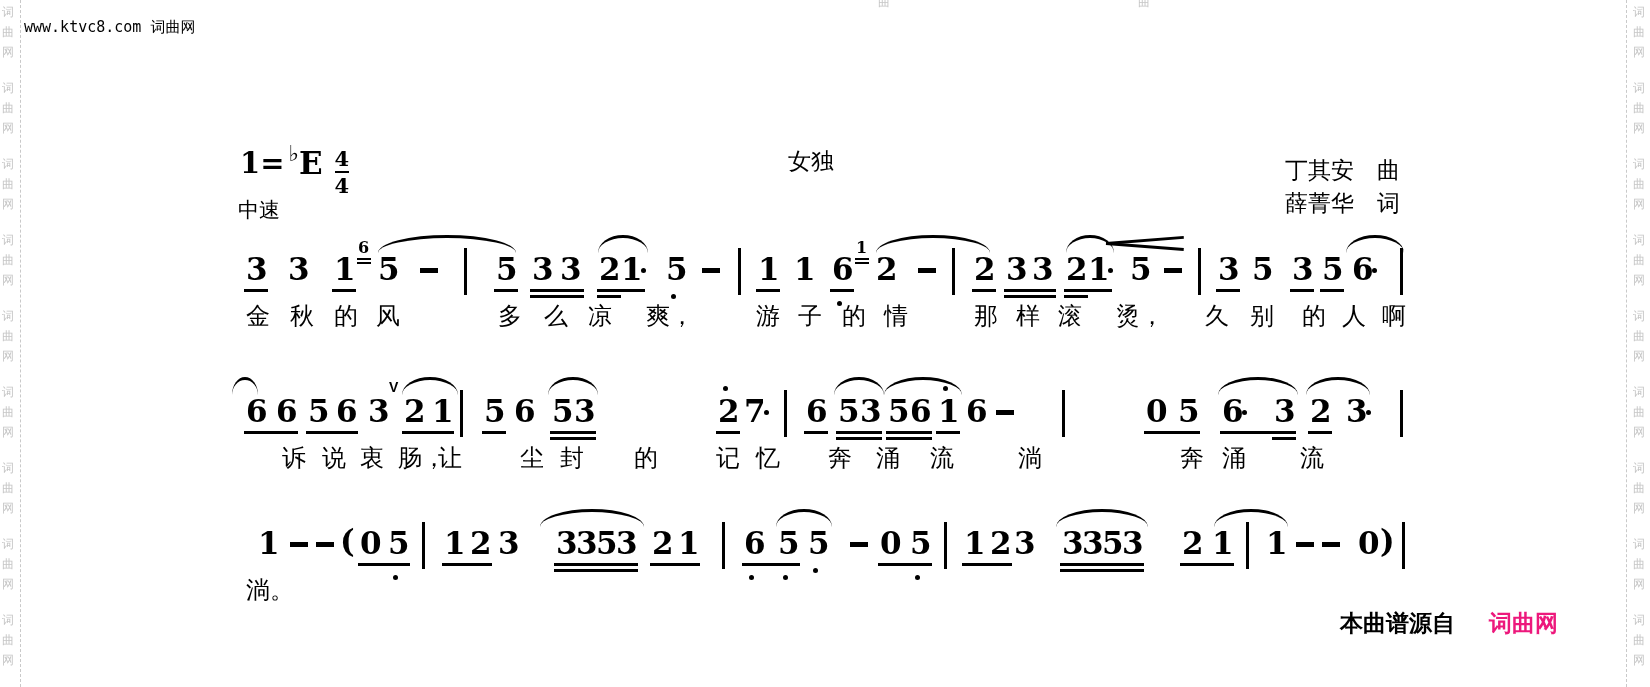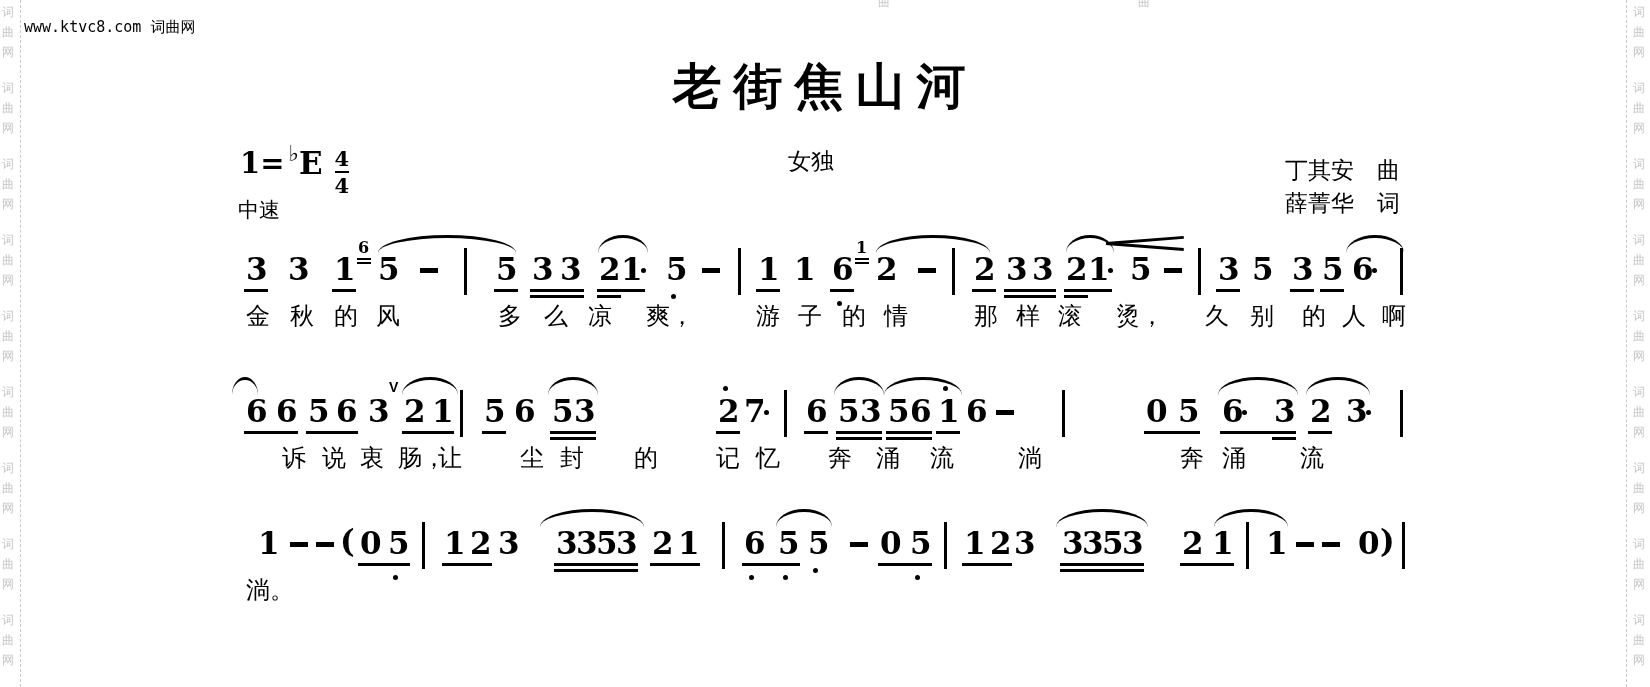--- a/index.html
+++ b/index.html
@@ -106,39 +106,41 @@
       <div class="wmch" style="top: 538px;">词</div>
       <div class="wmch" style="top: 558px;">曲</div>
       <div class="wmch" style="top: 578px;">网</div>
       <div class="wmch" style="top: 614px;">词</div>
       <div class="wmch" style="top: 634px;">曲</div>
       <div class="wmch" style="top: 654px;">网</div>
     </div>
 
   <div class="url-wm">www.ktvc8.com 词曲网</div>
 
-  <div class="title">老街焦山河</div>
   <div class="voice">女独</div>
 
   <div class="keyrow">
     <span class="k1">1=</span>
     <span class="flat">♭</span>
     <span class="kE">E</span>
     <span class="meter">
       <span class="num">4</span>
       <span class="den">4</span>
     </span>
   </div>
   <div class="tempo">中速</div>
 
   <div class="credits">
     <div>丁其安　曲</div>
     <div>薛菁华　词</div>
   </div>
 
+  <div class="source">
+    <span>本曲谱源自</span><span class="brand" id="brand" style="color: rgb(237, 24, 124);">词曲网</span>
+  </div>
 
 <div class="wmfrag" style="left: 878px;">
       <span>曲</span>
     </div>
     <div class="wmfrag" style="left: 1138px;">
       <span>曲</span>
     </div>
     <div class="mline" style="top: 254px;">
       <div class="note" style="left: 246px;">3</div>
       <div class="note" style="left: 288px;">3</div>

